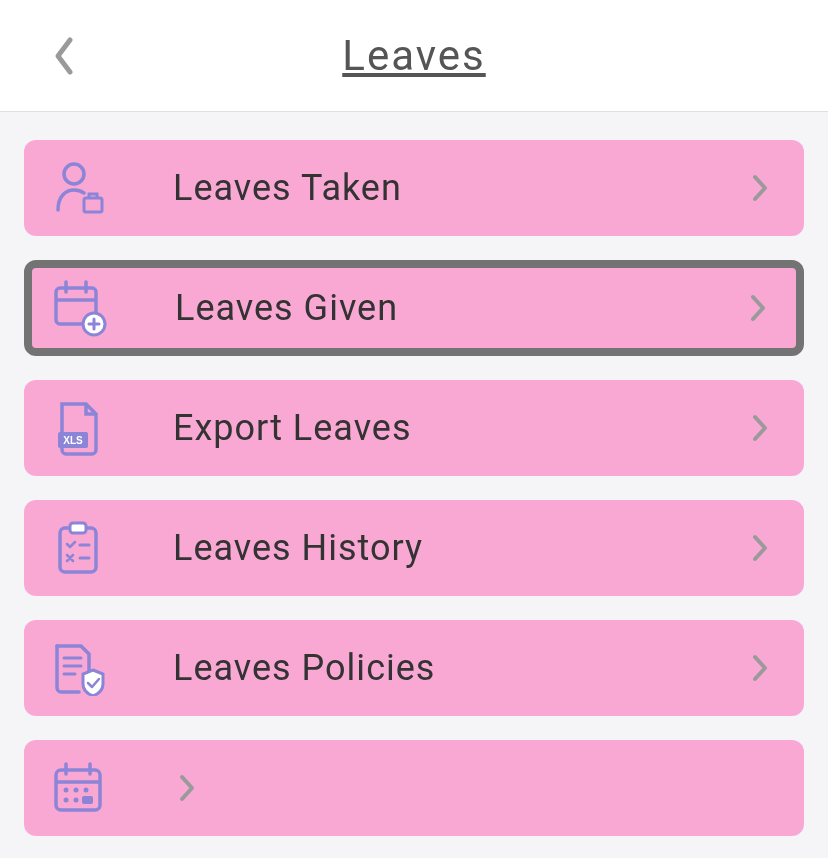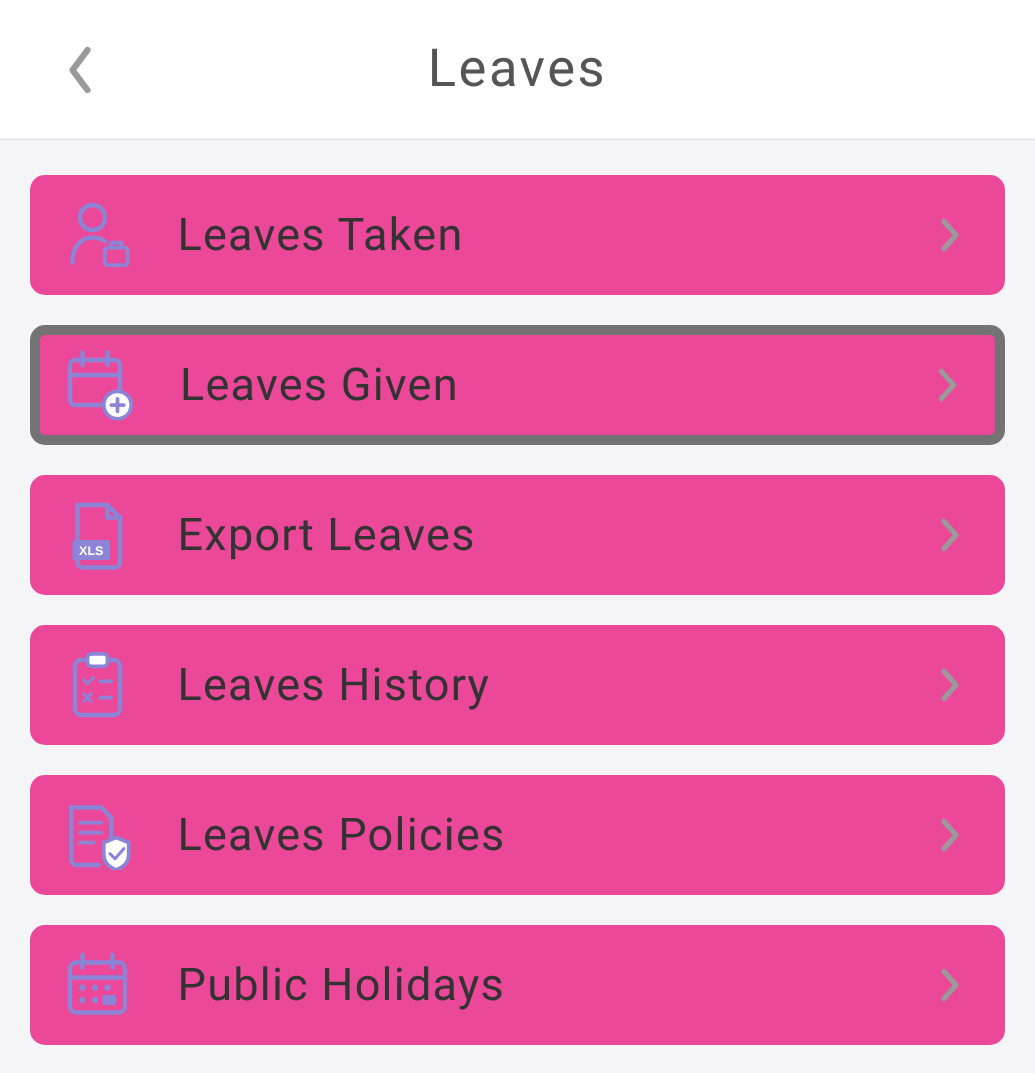--- a/index.html
+++ b/index.html
@@ -33,34 +33,36 @@
       height: 48px;
       cursor: pointer;
     }
     .header-title {
       flex: 1;
       text-align: center;
       font-size: 42px;
       font-weight: 400;
       color: #555555;
       letter-spacing: 2px;
+      text-decoration: underline;
     }
     .content {
       padding: 28px 24px;
     }
     .menu-item {
-      background: #ec4899;
+      background: #f9a8d4;
       border-radius: 12px;
       height: 96px;
       display: flex;
       align-items: center;
       padding: 0 30px 0 24px;
       margin-bottom: 24px;
       cursor: pointer;
       position: relative;
+      gap: 31px;
     }
     .menu-item.highlighted {
       border: 8px solid #737373;
       padding: 0 24px 0 18px;
     }
     .menu-icon {
       width: 60px;
       height: 60px;
       display: flex;
       align-items: center;
@@ -199,21 +201,20 @@
         <line x1="16" y1="4" x2="16" y2="14" stroke="#8b84d7" stroke-width="3.5" stroke-linecap="round"></line>
         <line x1="40" y1="4" x2="40" y2="14" stroke="#8b84d7" stroke-width="3.5" stroke-linecap="round"></line>
         <circle cx="16" cy="30" r="2.5" fill="#8b84d7"></circle>
         <circle cx="26" cy="30" r="2.5" fill="#8b84d7"></circle>
         <circle cx="36" cy="30" r="2.5" fill="#8b84d7"></circle>
         <circle cx="16" cy="40" r="2.5" fill="#8b84d7"></circle>
         <circle cx="26" cy="40" r="2.5" fill="#8b84d7"></circle>
         <rect x="32" y="36" width="11" height="8" rx="2" fill="#8b84d7"></rect>
       </svg>
     </div>
-    <div class="menu-label">Public Holidays</div>
     <div class="chevron-right">
       <svg width="18" height="30" viewBox="0 0 18 30" fill="none">
         <path d="M4 4 L14 15 L4 26" stroke="#9a9a9a" stroke-width="4" stroke-linecap="round" stroke-linejoin="round"></path>
       </svg>
     </div>
   </div>
 
 </div>
 
 </body></html>

